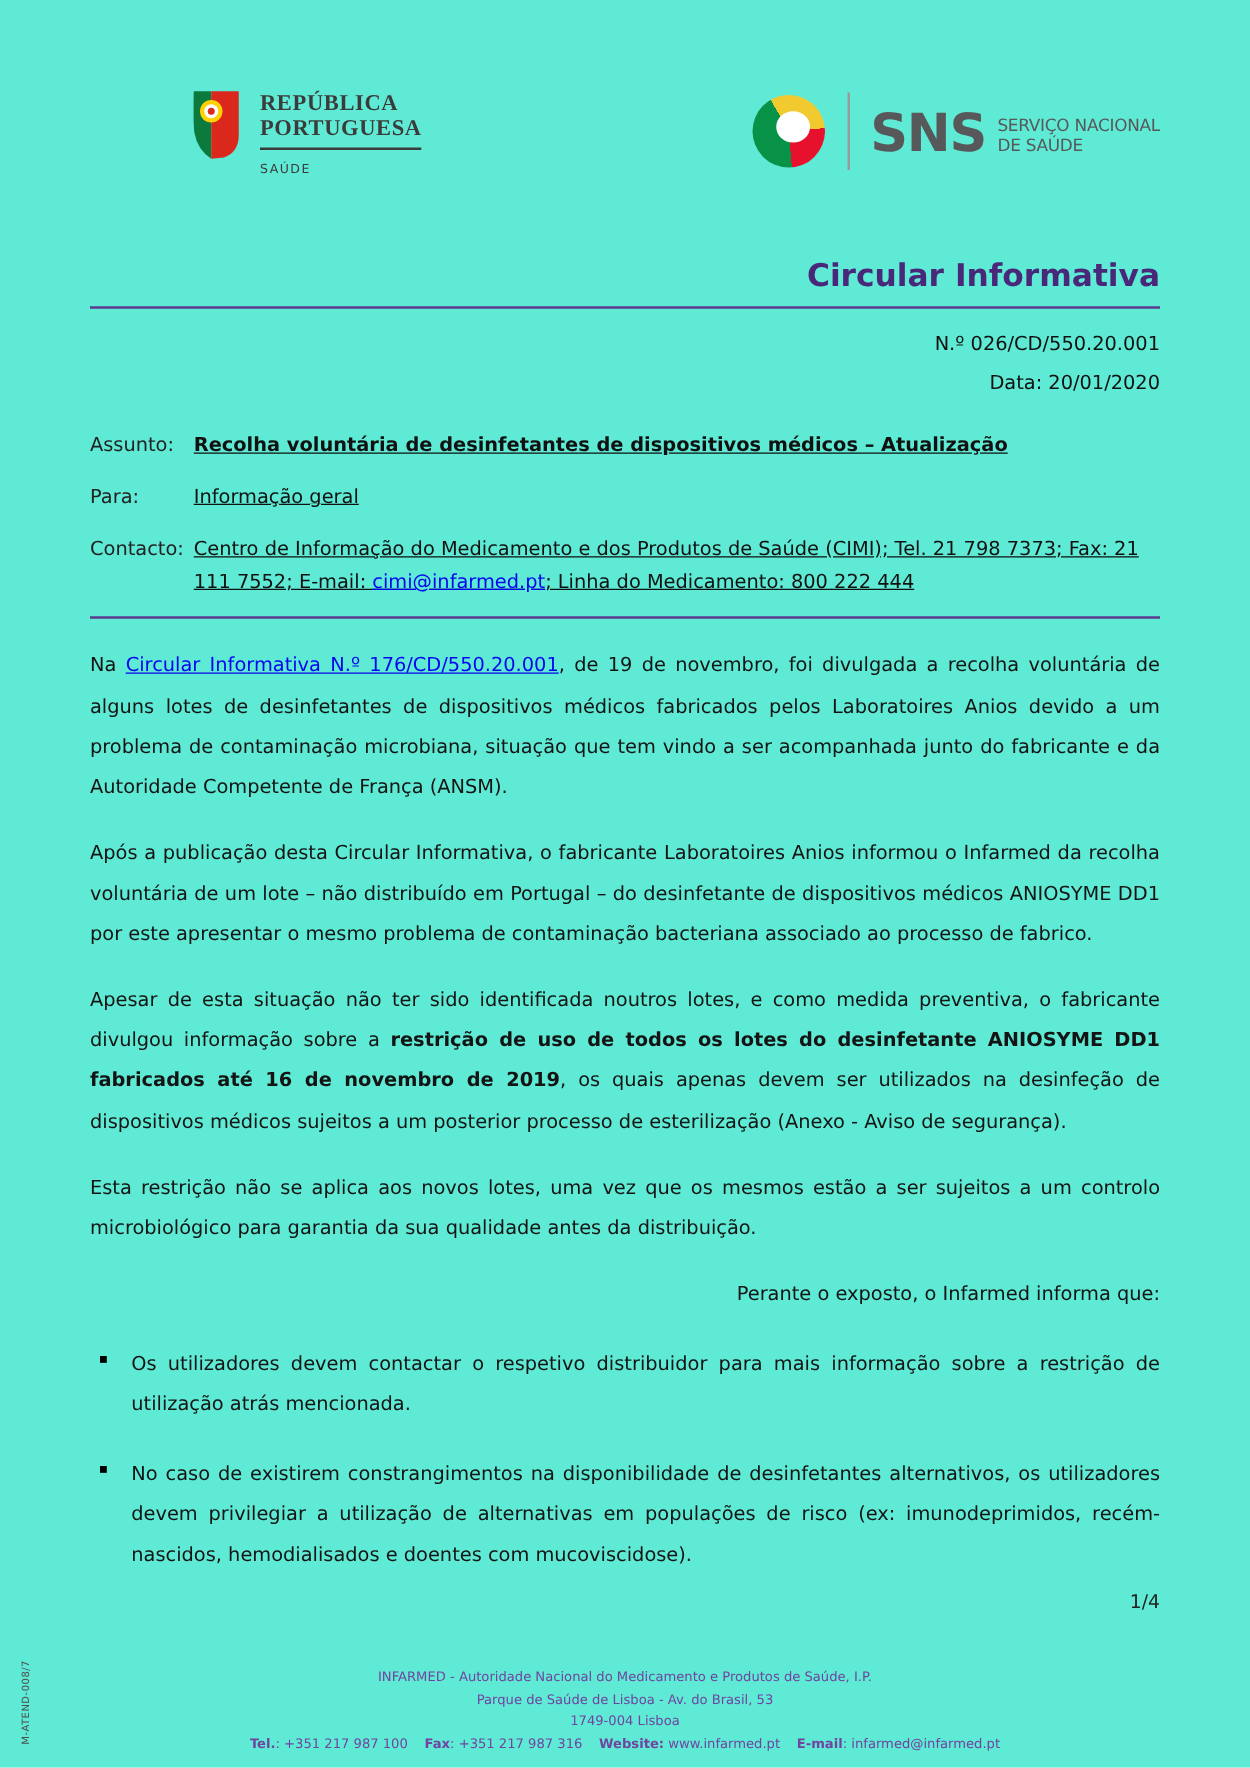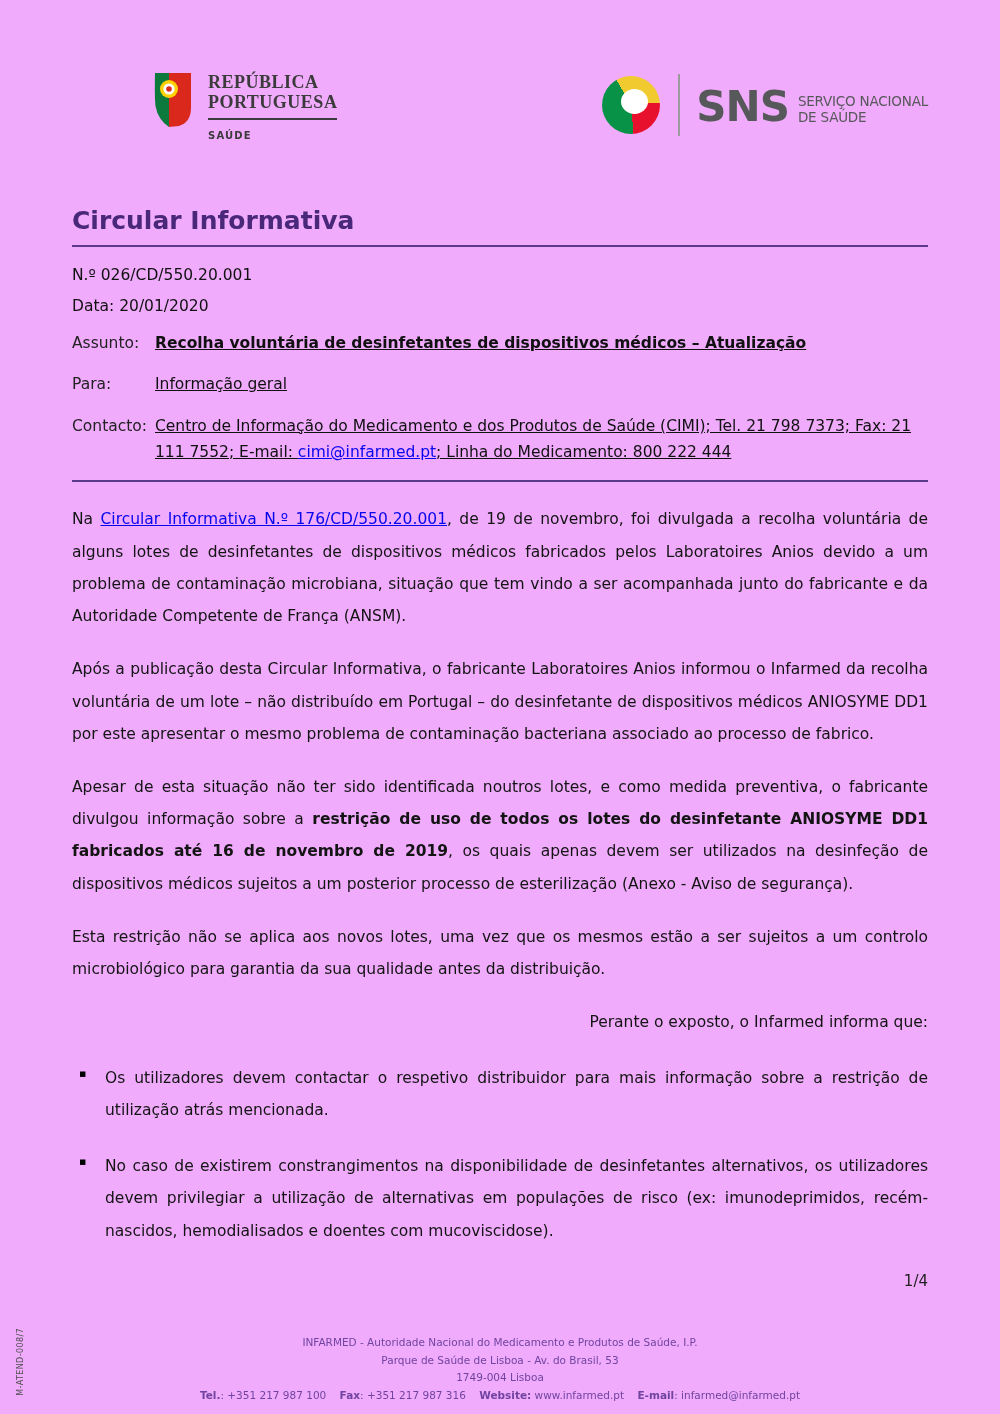--- a/index.html
+++ b/index.html
@@ -10,41 +10,41 @@
     --infarmed-purple:#582c83;
     --teal:#40c3d2;
     --ink:#1c1c1c;
   }
   *{margin:0;padding:0;box-sizing:border-box;}
   html,body{background:#e9e9e9;}
   .page{
     position:relative;
     width:1000px;height:1414px;
     margin:0 auto;
-    background:#f0abfc;
+    background:#5eead4;
     font-family:"DejaVu Sans","Liberation Sans",sans-serif;
     color:var(--ink);
     overflow:hidden;
   }
   .inner{padding:70px 72px 0 72px;}
 
   
   .logos{display:flex;justify-content:space-between;align-items:flex-start;height:92px;}
   .logo{display:flex;align-items:flex-start;}
 
   .logo-gov{margin-left:80px;}
   .flag-icon{display:block;margin-right:14px;}
   .gov-text{padding-top:2px;}
   .gov-name{
     font-family:"Liberation Serif","DejaVu Serif",serif;
     font-weight:bold;font-size:18px;line-height:1.12;
     letter-spacing:.5px;color:#3b3b3b;
   }
   .gov-rule{height:2px;background:#3b3b3b;margin:6px 0 7px 0;}
-  .gov-sub{font-size:10px;font-weight:bold;letter-spacing:1.2px;color:#3b3b3b;margin-top:10px;}
+  .gov-sub{font-size:10px;font-weight:normal;letter-spacing:1.2px;color:#3b3b3b;margin-top:10px;}
 
   .logo-sns{align-items:center;margin-top:4px;}
   .sns-ball{position:relative;width:58px;height:58px;border-radius:50%;
     background:conic-gradient(from -30deg,#f0ca2f 0 115deg,#e8112d 115deg 205deg,#079247 205deg 360deg);}
   .sns-ball::after{content:"";position:absolute;width:27px;height:25px;border-radius:50%;
     background:#fff;top:13px;left:19px;}
   .sns-divider{width:2px;height:62px;background:#9b9b9b;margin:0 16px 0 18px;}
   .sns-abbr{font-size:42px;font-weight:bold;color:#57585a;letter-spacing:-1px;line-height:1;margin-top:4px;}
   .sns-sub{display:flex;flex-direction:column;justify-content:center;margin-left:9px;margin-top:10px;
     font-size:13.5px;color:#57585a;line-height:1.18;letter-spacing:-.2px;}
@@ -54,26 +54,26 @@
     background:var(--teal);border-radius:14px 15px 18px 18px;}
   .inf-icon::before{content:"";position:absolute;width:11px;height:29px;border-radius:6px;
     background:var(--infarmed-purple);top:-7px;left:12px;box-shadow:0 0 0 5px #ffffff;}
   .inf-name{font-size:30px;font-weight:bold;color:var(--infarmed-purple);letter-spacing:-.5px;line-height:1.1;}
   .inf-sub{font-size:8.5px;color:#3a3a3a;line-height:1.35;margin-top:3px;}
 
   
   .doc-title{
     margin-top:44px;
     font-size:25px;font-weight:bold;color:var(--title-purple);
-    padding-bottom:10px;border-bottom:2.5px solid var(--rule-purple);
-  }
-  .ref-block{margin-top:13px;font-size:15.5px;line-height:2.0;color:#111;}
-
-  
-  .meta{margin-top:8px;font-size:15.5px;}
+    padding-bottom:10px;border-bottom:2.5px solid var(--rule-purple);text-align:right;
+  }
+  .ref-block{margin-top:13px;text-align:right;font-size:15.5px;line-height:2.0;color:#111;}
+
+  
+  .meta{margin-top:21px;font-size:15.5px;}
   .meta-row{display:grid;grid-template-columns:83px 1fr;margin-bottom:15px;line-height:1.7;}
   .meta-label{color:#222;}
   .meta-value{color:#111;text-decoration:underline;}
   .bold{font-weight:bold;}
   a.link, .link{color:var(--link-blue);text-decoration:underline;cursor:pointer;}
   .meta-rule{border:0;border-top:2px solid var(--rule-purple);margin-top:10px;}
 
   
   .body-text{font-size:15.5px;color:#141414;}
   .body-text p{margin-top:21px;line-height:2.08;text-align:justify;}

